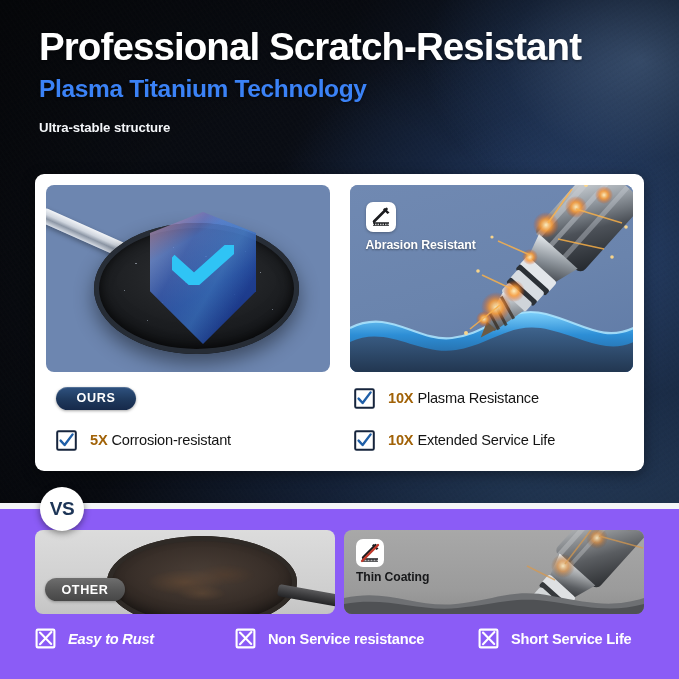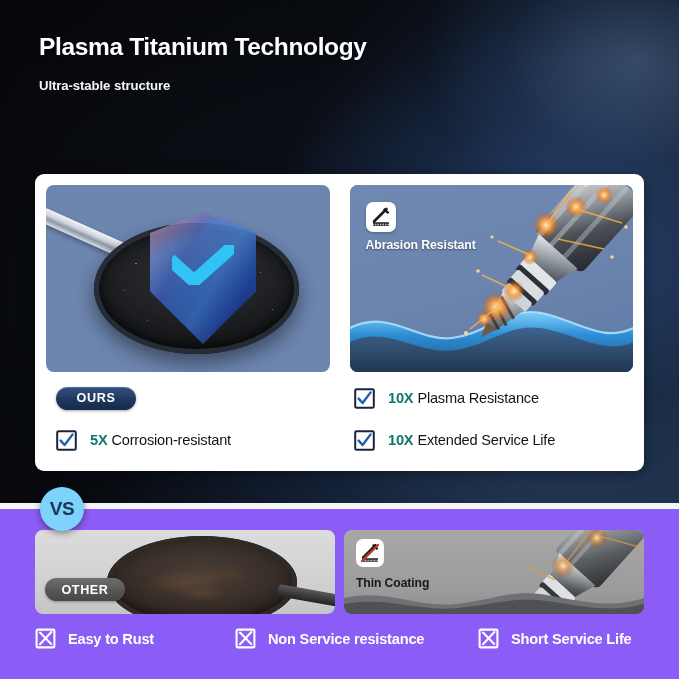--- a/index.html
+++ b/index.html
@@ -37,21 +37,21 @@
 
   
   .titles { position: absolute; left: 39px; top: 26px; width: 630px; }
   .t-main {
     font-size: 38.5px; font-weight: 700; color: #ffffff;
     letter-spacing: -0.9px; line-height: 1.08; white-space: nowrap;
     text-shadow: 0 1px 3px rgba(0,0,0,.45);
   }
   .t-sub {
     margin-top: 7px;
-    font-size: 24.5px; font-weight: 700; color: #ffffff;
+    font-size: 24.5px; font-weight: 700; color: #3b82f6;
     letter-spacing: -0.35px; line-height: 1.15; white-space: nowrap;
     text-shadow: 0 1px 3px rgba(0,0,0,.4);
   }
   .t-tag {
     margin-top: 17px;
     font-size: 13.2px; font-weight: 700; color: #f4f6f9;
     letter-spacing: -0.1px; white-space: nowrap;
   }
 
   
@@ -158,31 +158,31 @@
     width: 80px; height: 23px; border-radius: 12px;
     background: linear-gradient(180deg,#2f5280 0%,#1f3a5e 52%,#16294a 100%);
     color: #ffffff; font-size: 12.6px; font-weight: 700; letter-spacing: .6px;
     box-shadow: 0 1px 3px rgba(0,0,0,.35), inset 0 1px 0 rgba(255,255,255,.18);
   }
   .chk { width: 21px; height: 21px; flex: 0 0 21px; }
   .feat-text {
     margin-left: 13px; font-size: 14.6px; color: #141414;
     letter-spacing: -0.2px; white-space: nowrap;
   }
-  .feat-x { color: #0f766e; font-weight: 700; margin-right: 4px; margin-top: 20px; }
+  .feat-x { color: #a16207; font-weight: 700; margin-right: 4px; margin-top: 20px; }
 
   
   .split-line {
     position: absolute; left: 0; top: 503px; width: 679px; height: 6px;
     background: #f4f5f7;
   }
   .vs-badge {
     position: absolute; left: 40px; top: 487px;
     width: 44px; height: 44px; border-radius: 50%;
-    background: #7dd3fc;
+    background: #ffffff;
     display: flex; align-items: center; justify-content: center;
     color: #1d3557; font-size: 19px; font-weight: 700; letter-spacing: -0.5px;
     box-shadow: 0 2px 7px rgba(0,0,0,.45);
     z-index: 6;
     text-align: right;
   }
 
   
   .bottom {
     position: absolute; left: 0; top: 509px; width: 679px; height: 170px;
@@ -230,51 +230,52 @@
     box-shadow: 0 1px 3px rgba(0,0,0,.3);
     z-index: 3;
   }
   .thin-wave { position: absolute; left: 0; bottom: 0; width: 100%; height: 26px; }
   .thin-icon {
     position: absolute; left: 12px; top: 9px; width: 28px; height: 28px;
     border-radius: 7px; background: #ffffff;
   }
   .thin-icon svg { position: absolute; left: 3px; top: 3px; }
   .thin-label {
-    position: absolute; left: 12px; top: 46px;
+    position: absolute; left: 12px; top: 40px;
     font-size: 12.2px; font-weight: 700; color: #17181a;
     letter-spacing: -0.1px; white-space: nowrap;
   }
   .drill-art-gray { position: absolute; right: -20px; top: -22px; width: 205px; height: 140px; }
 
   
   .other-rows {
     position: absolute; left: 35px; top: 119px; width: 625px;
     display: flex; align-items: center;
   }
   .ocell { display: flex; align-items: center; }
-  .ocell-1 { width: 200px; }
+  .ocell-1 { width: 200px; font-style: italic; }
   .ocell-2 { width: 225px; }
   .ocell-3 { width: 200px; padding-left: 18px; }
   .chkx { width: 21px; height: 21px; flex: 0 0 21px; }
   .otext {
     margin-left: 12px; font-size: 14.6px; font-weight: 700; color: #ffffff;
     letter-spacing: -0.2px; white-space: nowrap;
   }
 </style>
 </head>
 <body>
 
 <div class="stage">
 
   <div class="hero-bg"></div>
   <div class="hero-grain"></div>
   <div class="hero-vign"></div>
 
   <div class="titles">
+    <div class="t-main">Professional Scratch-Resistant</div>
     <div class="t-sub">Plasma Titanium Technology</div>
     <div class="t-tag">Ultra-stable structure</div>
   </div>
 
   <div class="card-ours">
 
     <div class="ours-panels">
 
       <div class="panel panel-pan">
         <div class="pan-wrap">

